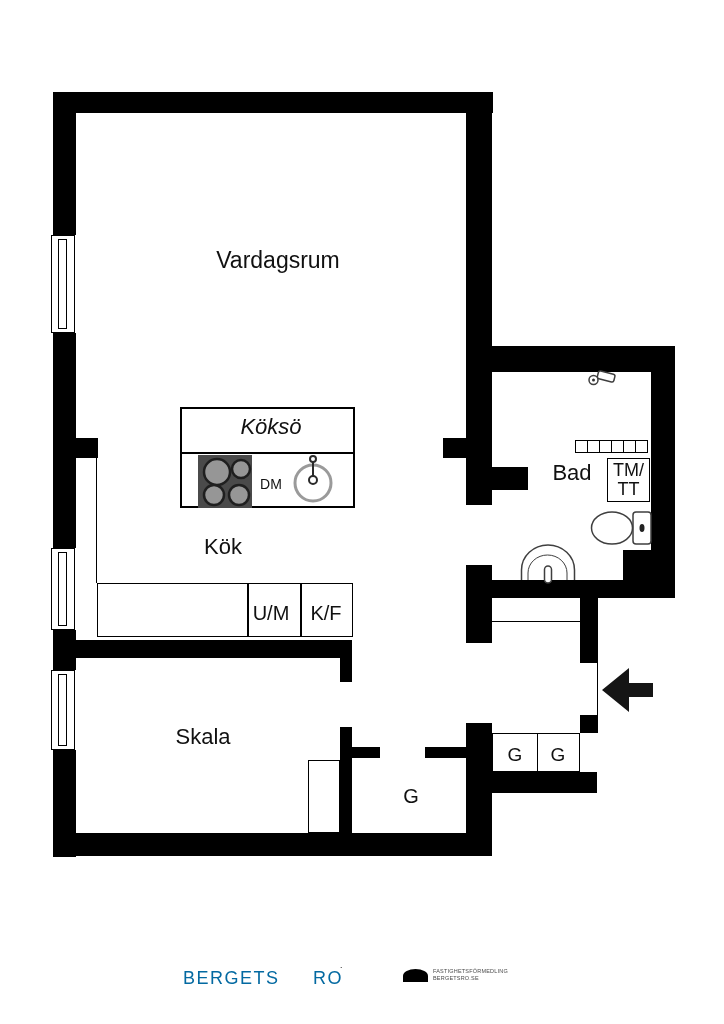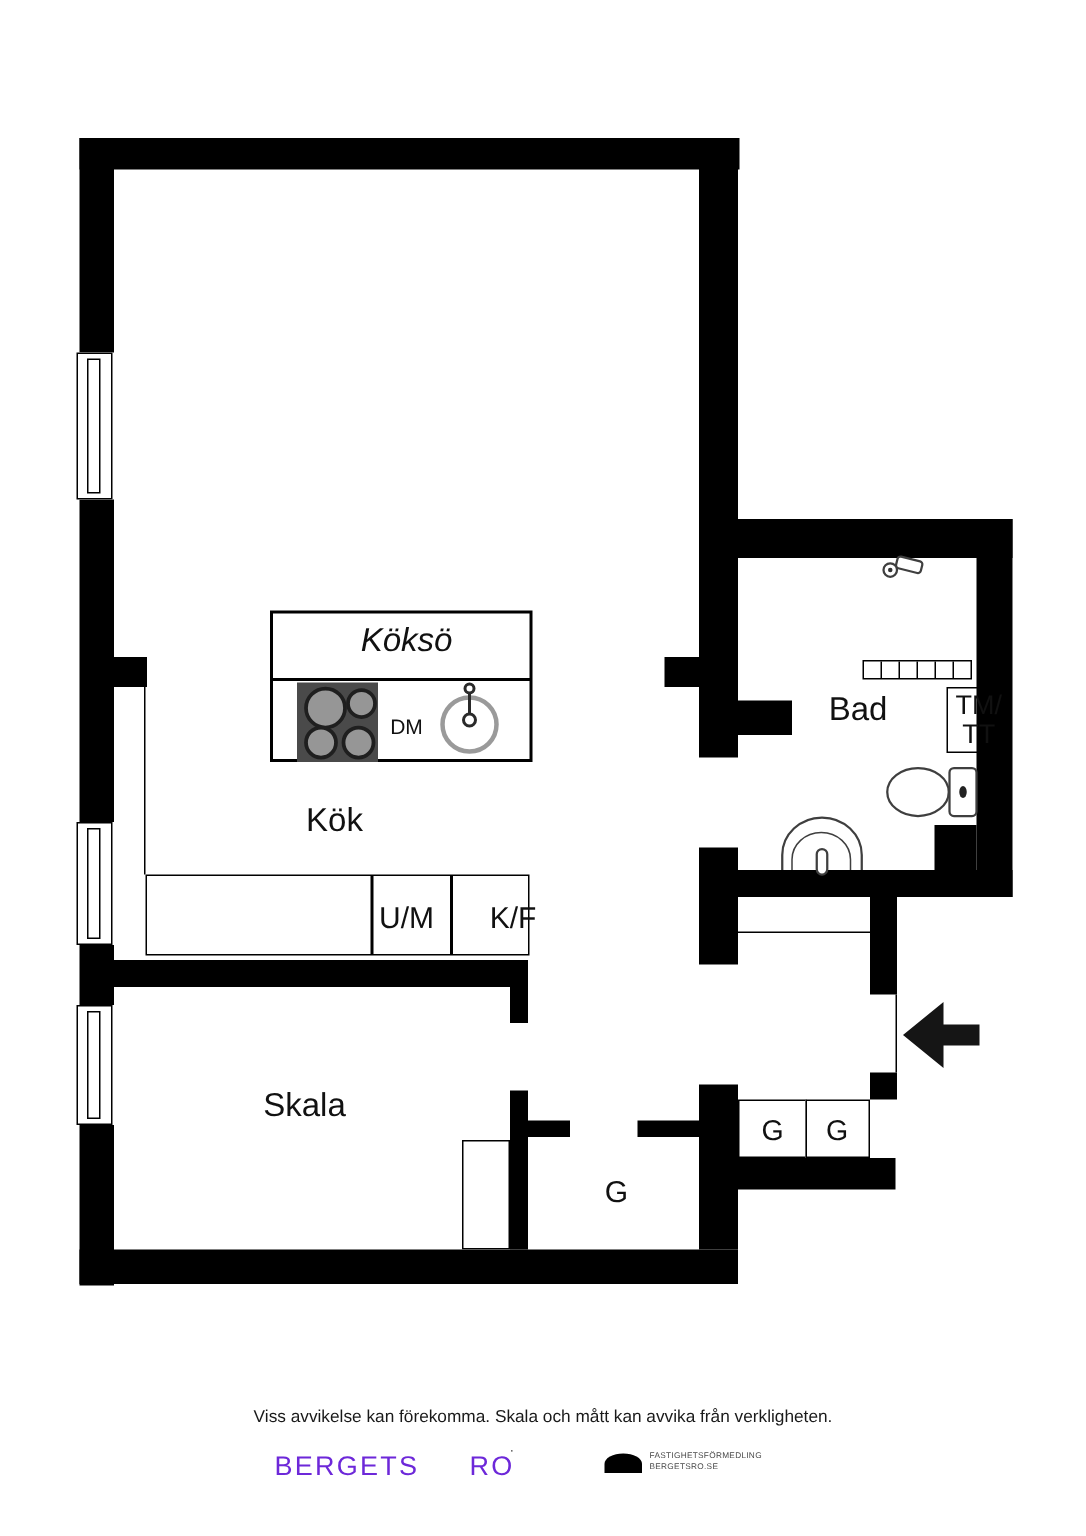--- a/index.html
+++ b/index.html
@@ -31,21 +31,21 @@
   .towel{position:absolute;border:1px solid #000;box-sizing:border-box;display:flex;}
   .towel>span{flex:1;border-right:1px solid #000;}
   .towel>span:last-child{border-right:none;}
   .tmtt{position:absolute;border:1.5px solid #000;box-sizing:border-box;display:flex;
         flex-direction:column;align-items:center;justify-content:center;line-height:19px;
         font-size:18px;color:#111;}
   .counter{position:absolute;border:1.5px solid #000;box-sizing:border-box;background:#fff;}
   .cdiv{position:absolute;top:0;bottom:0;width:1.5px;background:#000;}
   .footer-small{position:absolute;color:var(--smalltext);font-size:5.5px;line-height:7px;
         letter-spacing:0.2px;white-space:nowrap;}
-  .brand{position:absolute;transform:translateY(-50%);font-size:18px;letter-spacing:1.5px;color:#6d28d9;}
+  .brand{position:absolute;transform:translateY(-50%);font-size:18px;letter-spacing:1.5px;color:#0369a1;}
   .halfdisc{position:absolute;background:#000;border-radius:25px 25px 0 0 / 14px 14px 0 0;}
 </style>
 </head>
 <body>
 
 <div class="page">
 
   <div class="wall" style="left:53px;top:92px;width:440px;height:21px;"></div>
   <div class="wall" style="left:53px;top:92px;width:23px;height:143px;"></div>
   <div class="wall" style="left:53px;top:333px;width:23px;height:215px;"></div>
@@ -94,21 +94,21 @@
 
   <div class="towel" style="left:575px;top:440px;width:73px;height:13px;">
     <span></span>
       <span></span>
       <span></span>
       <span></span>
       <span></span>
       <span></span>
   </div>
 
-  <div class="tmtt" style="left:607px;top:458px;width:43px;height:44px;margin-left:24px;">
+  <div class="tmtt" style="left:607px;top:458px;width:43px;height:44px;">
     <span>TM/</span>
     <span>TT</span>
   </div>
 
   <div class="thin" style="left:308px;top:760px;width:32px;height:73px;"></div>
   <div class="thin" style="left:492px;top:733px;width:46px;height:39px;"></div>
   <div class="thin" style="left:537px;top:733px;width:43px;height:39px;"></div>
 
   <div class="line" style="left:492px;top:621px;width:88px;height:1px;"></div>
   <div class="line" style="left:597px;top:663px;width:1px;height:52px;"></div>
@@ -144,32 +144,32 @@
 
     <g>
       <rect class="fixline" x="598" y="370.5" width="17" height="8" rx="2" transform="rotate(14 598 374)"></rect>
       <circle class="fixline" cx="593.5" cy="380" r="4.5"></circle>
       <circle cx="593.5" cy="380" r="1.5" fill="#333"></circle>
     </g>
 
     <polygon points="602,690 629,668 629,683 653,683 653,697 629,697 629,712" fill="#151515"></polygon>
   </svg>
 
+  <div class="label f23" style="left:278px;top:260px;">Vardagsrum</div>
   <div class="label f22" style="left:271px;top:427px;font-style:italic;">Köksö</div>
   <div class="label f21" style="left:271px;top:484px;">DM</div>
   <div class="label f22" style="left:223px;top:547px;">Kök</div>
   <div class="label f20" style="left:271px;top:613px;">U/M</div>
-  <div class="label f20" style="left:326px;top:613px;margin-left:16px;">K/F</div>
+  <div class="label f20" style="left:326px;top:613px;">K/F</div>
   <div class="label f22" style="left:572px;top:473px;">Bad</div>
   <div class="label f22" style="left:203px;top:737px;">Skala</div>
   <div class="label f20" style="left:411px;top:796px;">G</div>
   <div class="label f19" style="left:515px;top:755px;">G</div>
   <div class="label f19" style="left:558px;top:755px;">G</div>
 
-  <div class="label" style="left:362px;top:945px;font-size:11.5px;color:#1a1a1a;">Viss avvikelse kan förekomma. Skala och mått kan avvika från verkligheten.</div>
 
   <div class="brand" style="left:183px;top:978px;">BERGETS</div>
   <div class="brand" style="left:313px;top:978px;">RO</div>
   <div style="position:absolute;left:340px;top:966px;font-size:10px;color:#1a1a1a;">˙</div>
 
   <div class="halfdisc" style="left:403px;top:969px;width:25px;height:13px;"></div>
   <div class="footer-small" style="left:433px;top:968px;">
     <div>FASTIGHETSFÖRMEDLING</div>
     <div>BERGETSRO.SE</div>
   </div>

